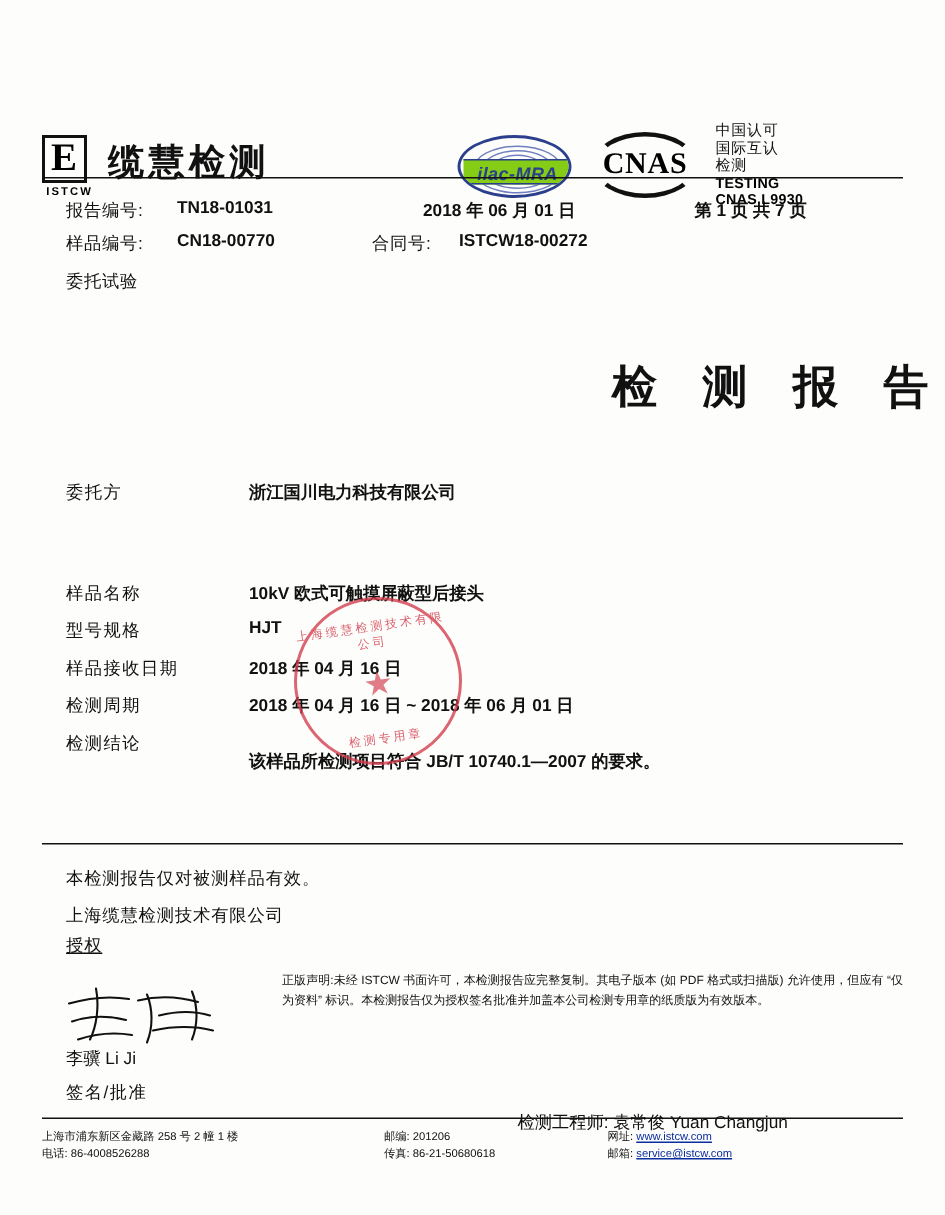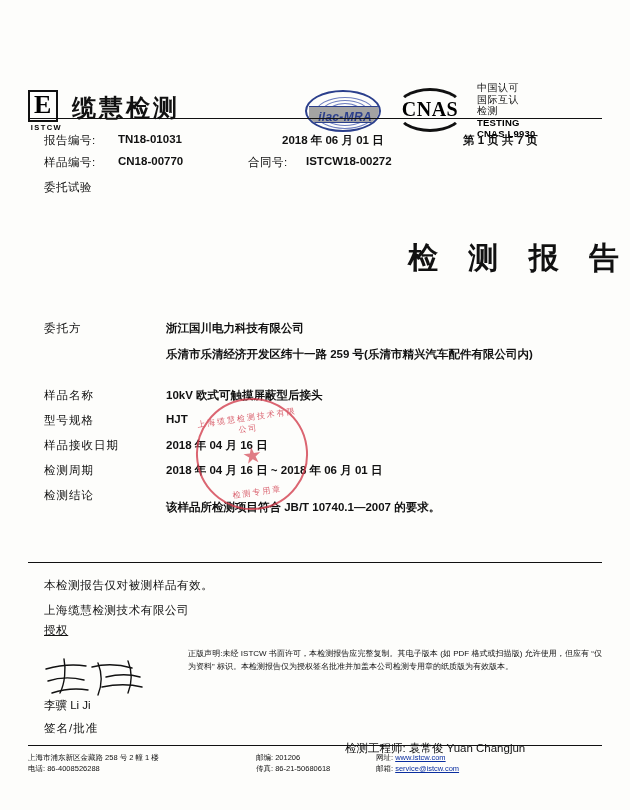--- a/index.html
+++ b/index.html
@@ -94,21 +94,21 @@
     position: absolute;
     border: 1px solid #6f7fc0;
     border-radius: 50%;
     left: 50%; top: 50%;
     transform: translate(-50%,-50%);
   }
   .ilac-band {
     position: absolute;
     left: 2px; top: 14px;
     width: 72px; height: 15px;
-    background: #a3a3a3;
+    background: #84cc16;
     border-top: 1px solid #2b3f8c;
     border-bottom: 1px solid #2b3f8c;
     text-align: center;
   }
   .ilac-band span {
     font-size: 12px;
     font-weight: bold;
     color: #2b3f8c;
     font-style: italic;
     letter-spacing: 0.3px;
@@ -292,21 +292,21 @@
     left: 28px; top: 752px;
     width: 574px;
     font-size: 7.5px;
     color: #111;
     line-height: 11px;
   }
   .footer-row {
     display: flex;
   }
   .footer-col1 { width: 228px; }
-  .footer-col2 { width: 120px; }
+  .footer-col2 { width: 149px; }
   .footer-col3 { width: 190px; }
   .footer a, .footer .link {
     color: #0a2ea0;
     text-decoration: underline;
   }
 </style>
 </head>
 <body>
 
 <div class="page">
@@ -364,21 +364,20 @@
     <div class="meta meta-bold" style="left:118px; top:155px;">CN18-00770</div>
     <div class="meta meta-label" style="left:248px; top:155px;">合同号:</div>
     <div class="meta meta-bold" style="left:306px; top:155px;">ISTCW18-00272</div>
 
     <div class="meta meta-label" style="left:44px; top:180px;">委托试验</div>
 
     <div class="doc-title">检 测 报 告</div>
 
     <div class="field-label" style="left:44px; top:321px;">委托方</div>
     <div class="field-value" style="left:166px; top:321px;">浙江国川电力科技有限公司</div>
-    <div class="field-value" style="left:166px; top:347px;">乐清市乐清经济开发区纬十一路 259 号(乐清市精兴汽车配件有限公司内)</div>
 
     <div class="field-label" style="left:44px; top:388px;">样品名称</div>
     <div class="field-value" style="left:166px; top:388px;">10kV 欧式可触摸屏蔽型后接头</div>
 
     <div class="field-label" style="left:44px; top:413px;">型号规格</div>
     <div class="field-value" style="left:166px; top:413px;">HJT</div>
 
     <div class="field-label" style="left:44px; top:438px;">样品接收日期</div>
     <div class="field-value" style="left:166px; top:438px;">2018 年 04 月 16 日</div>
 

